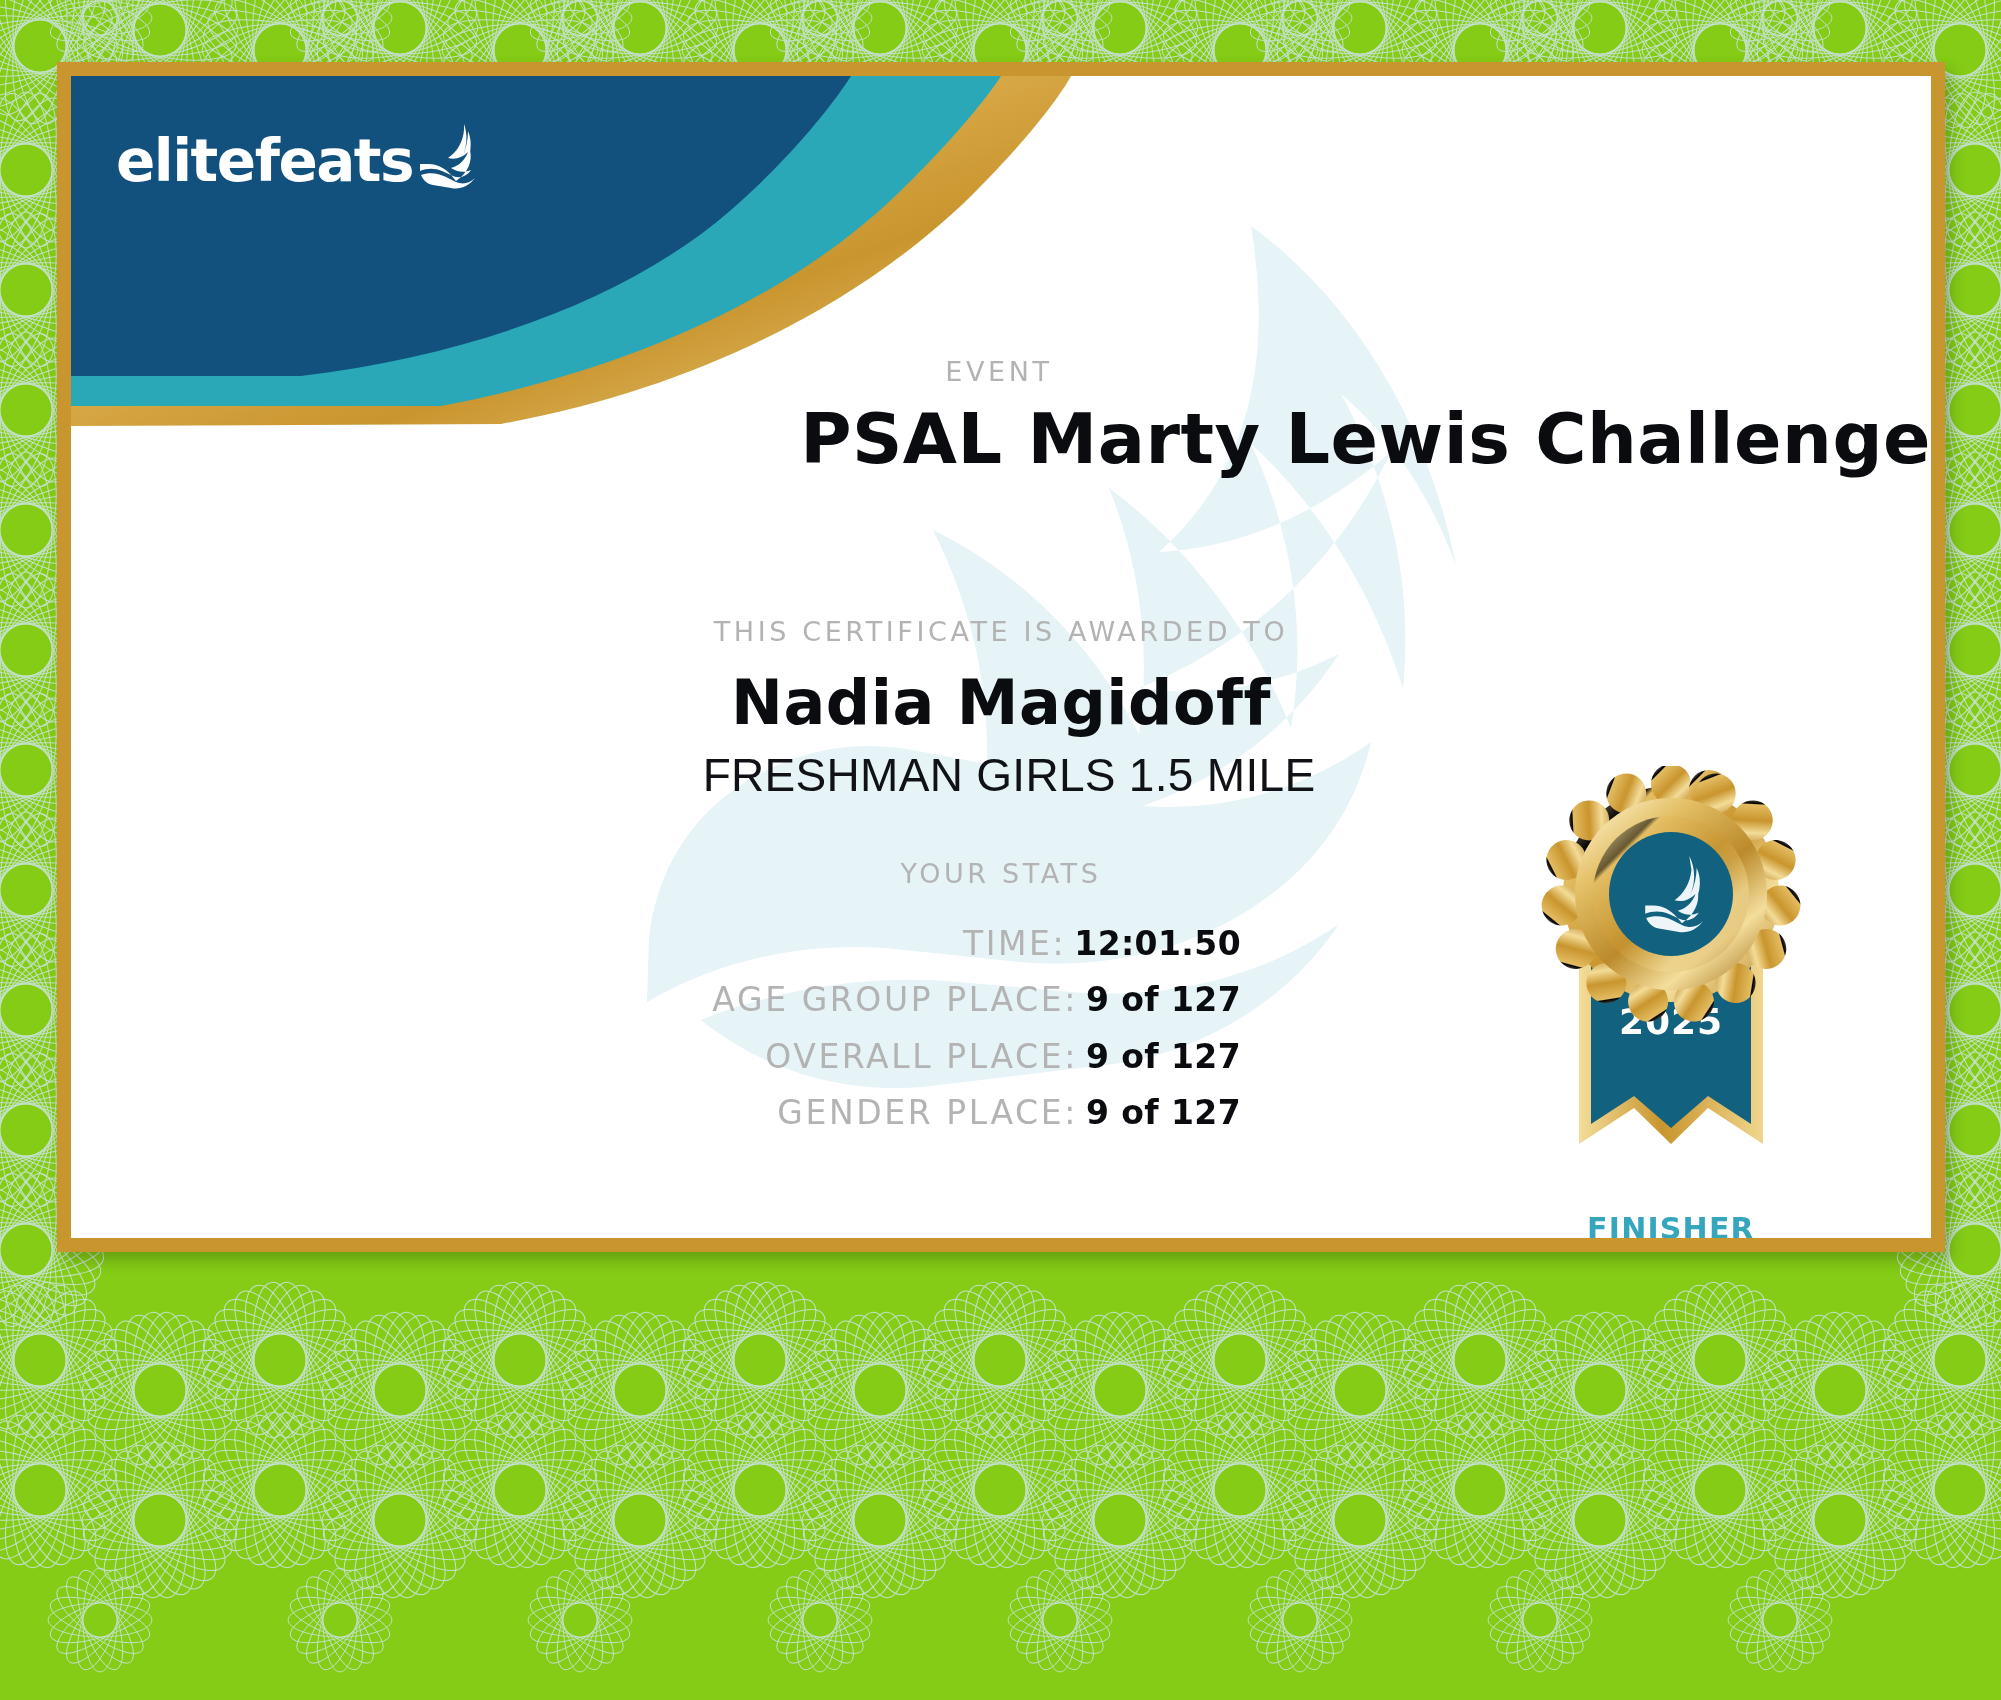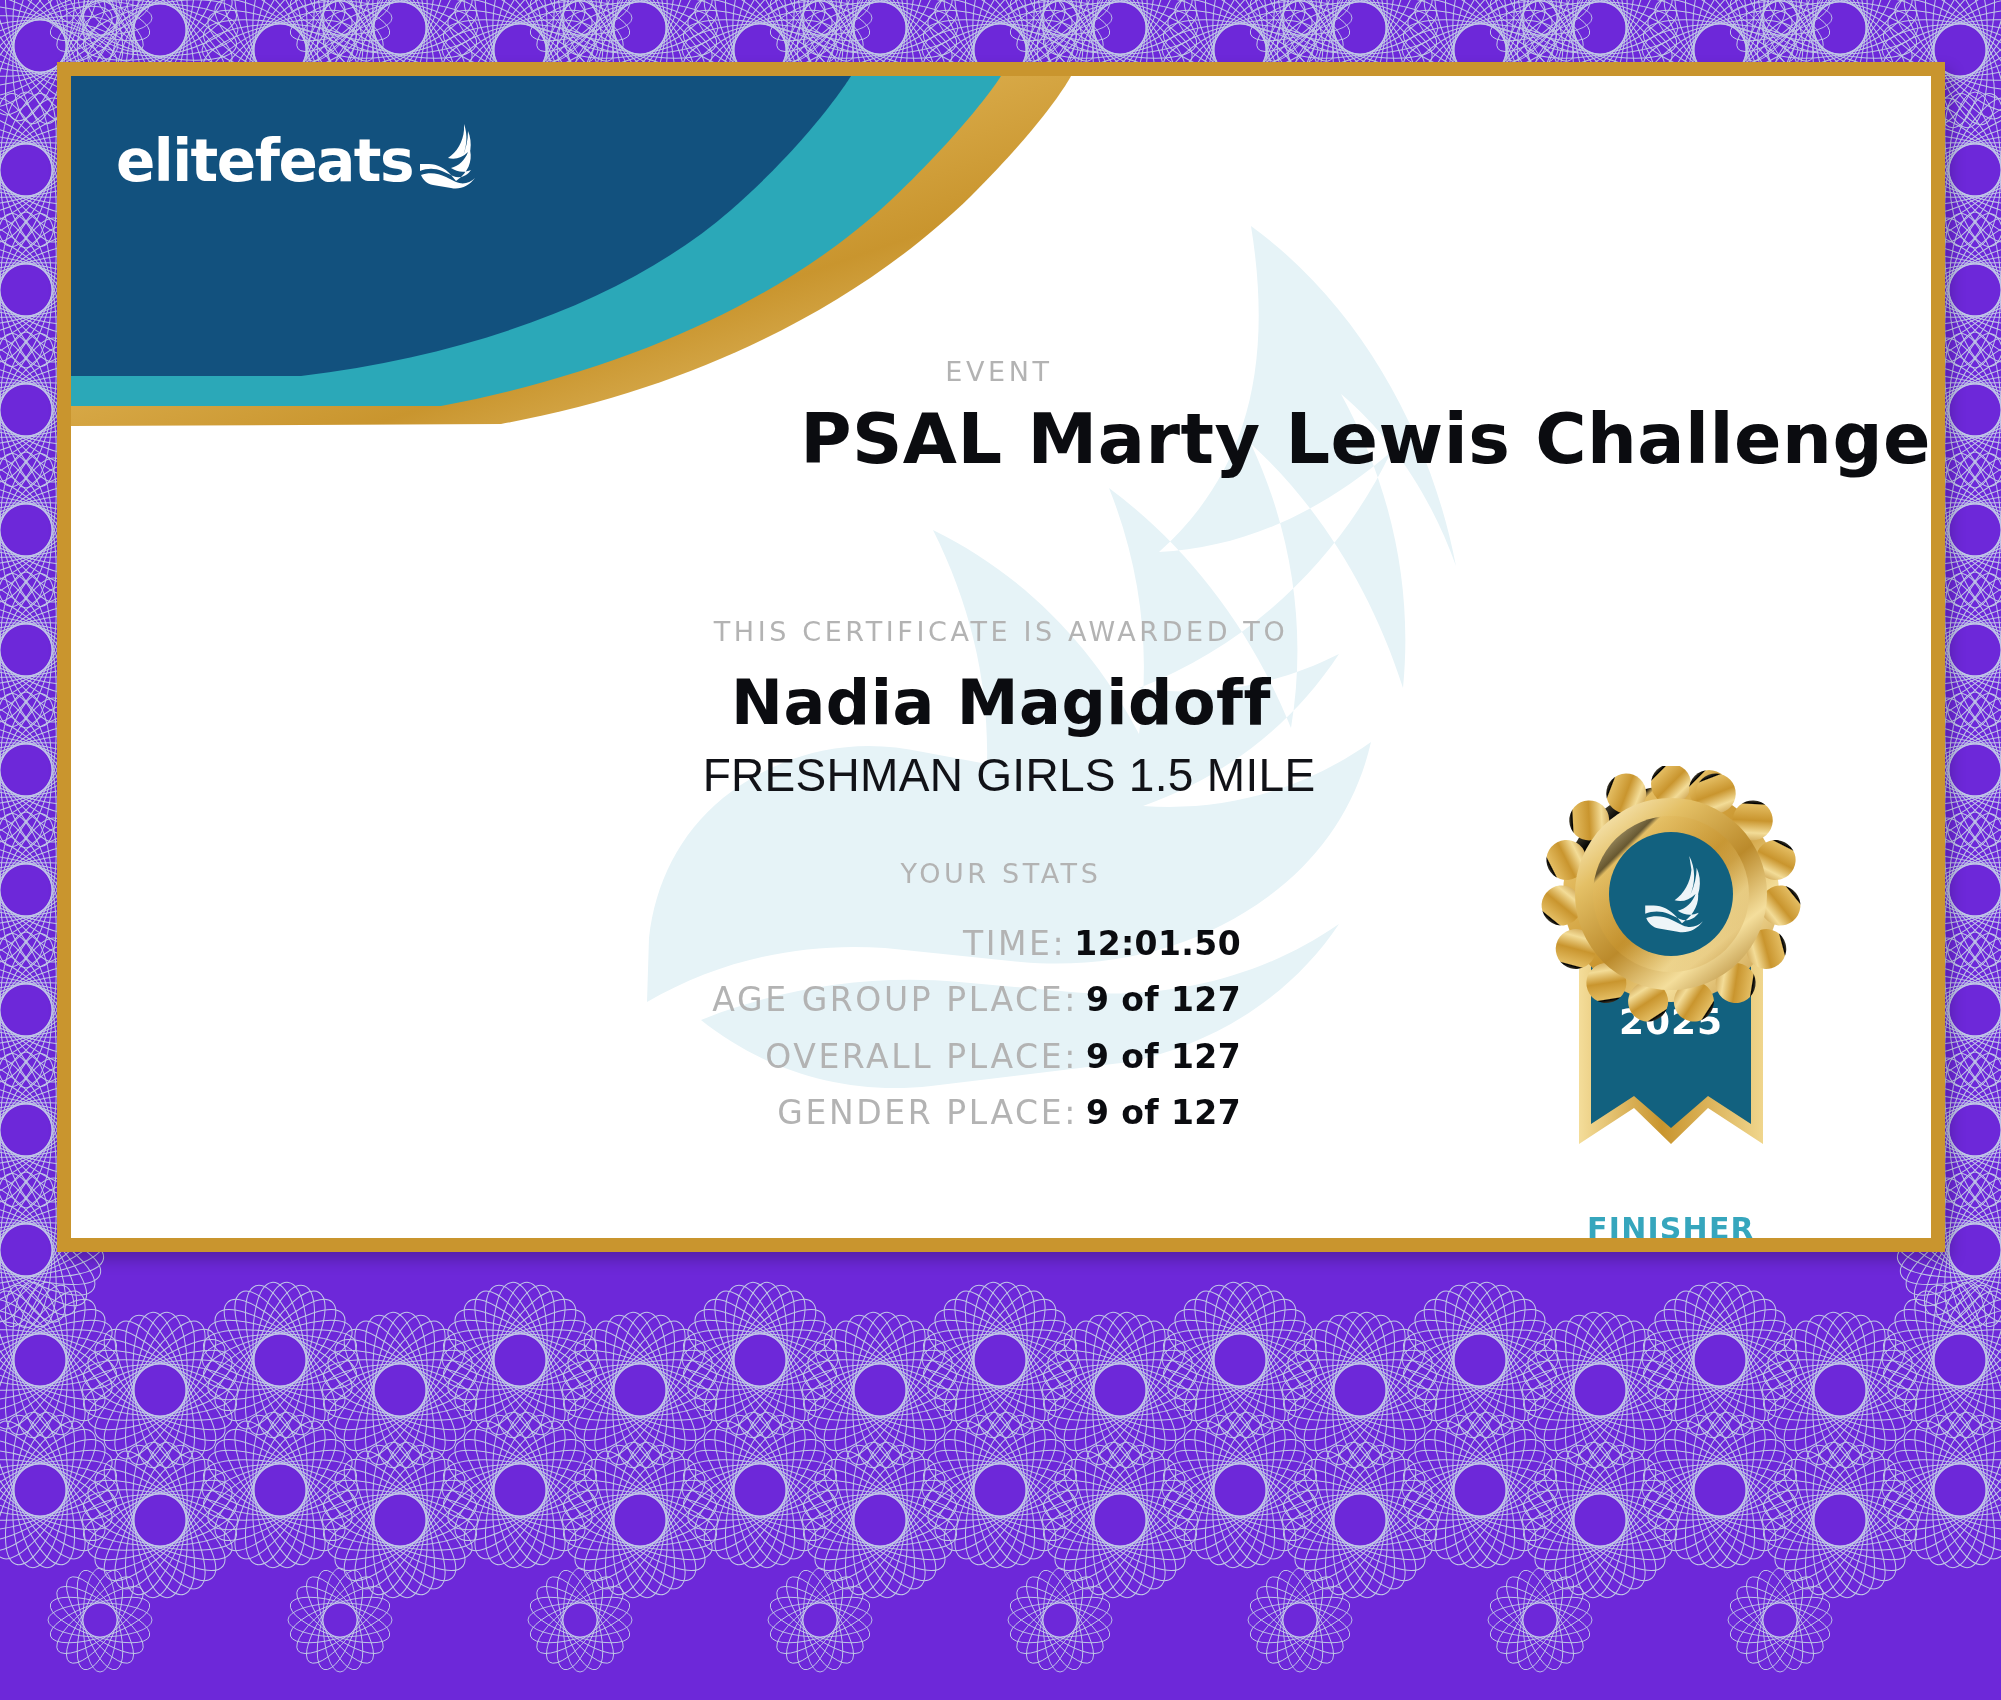--- a/index.html
+++ b/index.html
@@ -6,21 +6,21 @@
   body{
     width:2001px;height:1700px;
     background:#ffffff;
     font-family:"DejaVu Sans","Liberation Sans",sans-serif;
     overflow:hidden;
   }
 
   
   #page{
     position:relative;width:2001px;height:1700px;
-    background:#6d28d9;
+    background:#84cc16;
     overflow:hidden;
   }
   .guilloche{
     position:absolute;inset:0;
     opacity:.85;
   }
 
   
   #frame{
     position:absolute;

